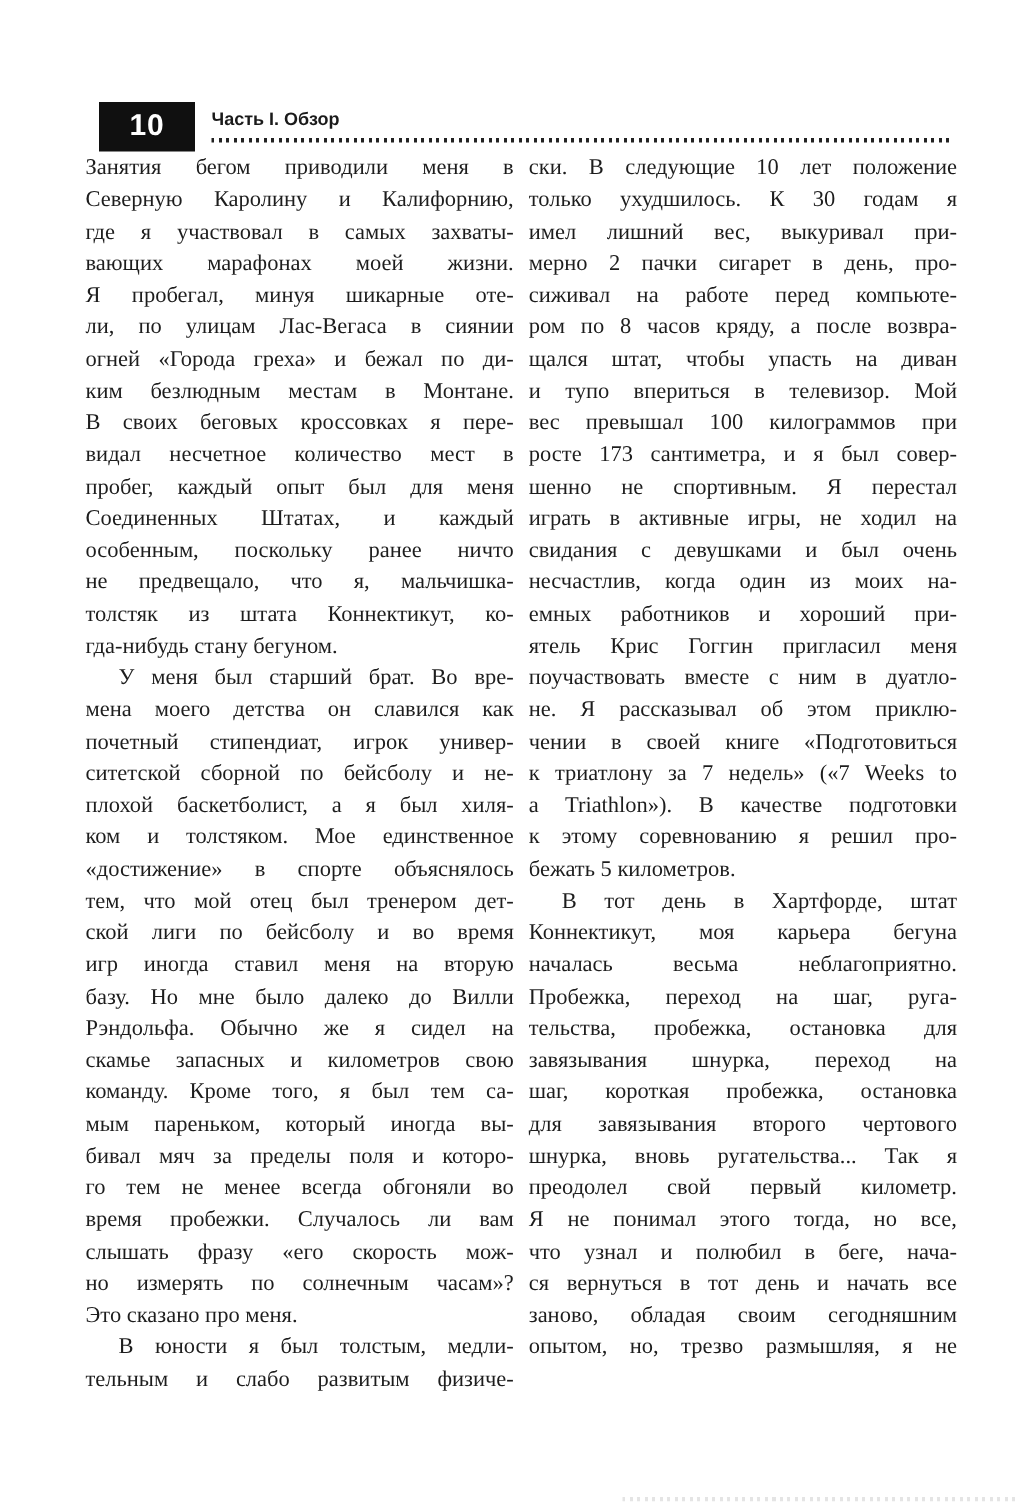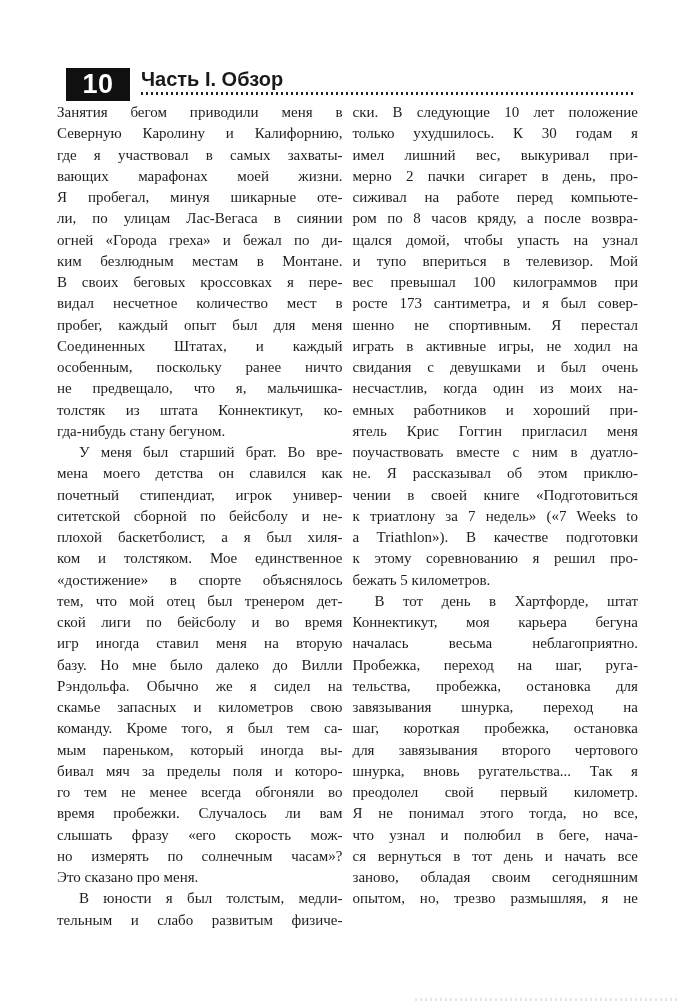--- a/index.html
+++ b/index.html
@@ -20,33 +20,33 @@
     top: 68px; left: 66px; right: 52px;
     display: flex;
     align-items: flex-start;
   }
   .pagenum-badge {
     width: 64px; height: 33px;
     background: #101010;
     color: #ffffff;
     font-family: "Liberation Sans", sans-serif;
     font-weight: bold;
-    font-size: 27px;
+    font-size: 20px;
     display: flex; align-items: center; justify-content: center;
     letter-spacing: 0.5px;
   }
   .header-right {
     flex: 1;
     margin-left: 11px;
     padding-top: 1px;
   }
   .header-title {
     font-family: "Liberation Sans", sans-serif;
     font-weight: 600;
-    font-size: 20px;
+    font-size: 12px;
     color: #1a1a1a;
     line-height: 20px;
     margin-bottom: 3px;
   }
   .dotted-rule {
     height: 3px;
     background: repeating-linear-gradient(90deg, #222 0 2px, transparent 2px 5px);
   }
   
   .columns {
@@ -134,21 +134,21 @@
         <div class="line indent">В юности я был толстым, медли-</div>
         <div class="line">тельным и слабо развитым физиче-</div>
       </div>
     <div class="column">
         <div class="line">ски. В следующие 10 лет положение</div>
         <div class="line">только ухудшилось. К 30 годам я</div>
         <div class="line">имел лишний вес, выкуривал при-</div>
         <div class="line">мерно 2 пачки сигарет в день, про-</div>
         <div class="line">сиживал на работе перед компьюте-</div>
         <div class="line">ром по 8 часов кряду, а после возвра-</div>
-        <div class="line">щался домой, чтобы упасть на узнал</div>
+        <div class="line">щался штат, чтобы упасть на диван</div>
         <div class="line">и тупо впериться в телевизор. Мой</div>
         <div class="line">вес превышал 100 килограммов при</div>
         <div class="line">росте 173 сантиметра, и я был совер-</div>
         <div class="line">шенно не спортивным. Я перестал</div>
         <div class="line">играть в активные игры, не ходил на</div>
         <div class="line">свидания с девушками и был очень</div>
         <div class="line">несчастлив, когда один из моих на-</div>
         <div class="line">емных работников и хороший при-</div>
         <div class="line">ятель Крис Гоггин пригласил меня</div>
         <div class="line">поучаствовать вместе с ним в дуатло-</div>

